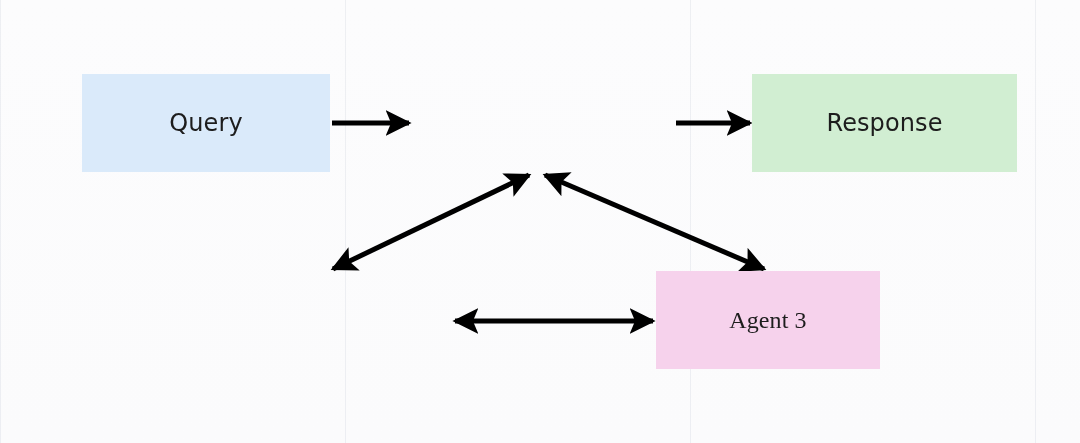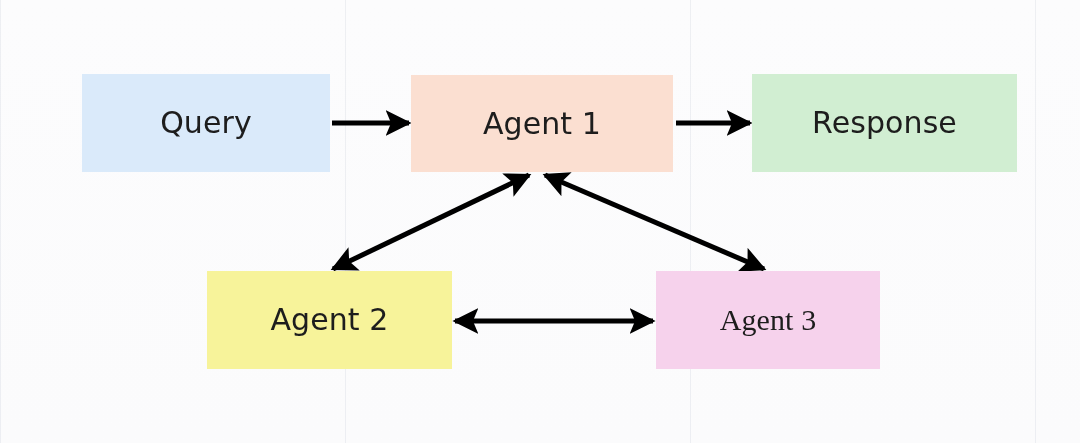--- a/index.html
+++ b/index.html
@@ -23,21 +23,21 @@
       linear-gradient(to right, rgba(225,228,234,0.55) 0 1px, transparent 1px 100%) 0 0 / 345px 100%,
       linear-gradient(to bottom, #fcfcfd, #fbfbfc);
     pointer-events: none;
   }
   .node {
     position: absolute;
     display: flex;
     align-items: center;
     justify-content: center;
     box-sizing: border-box;
-    font-size: 30px;
+    font-size: 24px;
     color: #1d1d1d;
     letter-spacing: 0.1px;
     line-height: 1;
   }
   .node-label {
     white-space: nowrap;
   }
   #edges {
     position: absolute;
     left: 0;
@@ -69,29 +69,23 @@
         <line x1="529" y1="175" x2="333" y2="269" marker-end="url(#arrow-end)" marker-start="url(#arrow-start)"></line>
         <line x1="545" y1="175" x2="764" y2="269" marker-end="url(#arrow-end)" marker-start="url(#arrow-start)"></line>
         <line x1="455" y1="321" x2="653" y2="321" marker-end="url(#arrow-end)" marker-start="url(#arrow-start)"></line>
       </g>
   </svg>
 
   <div class="node" style="left: 82px; top: 74px; width: 248px; height: 98px; background: rgb(218, 234, 250);">
     <span class="node-label">Query</span>
   </div>
 
-  <div class="node" style="left: 411px; top: 75px; width: 262px; height: 97px; background: rgb(251, 223, 209);">
-    <span class="node-label">Agent 1</span>
-  </div>
 
   <div class="node" style="left: 752px; top: 74px; width: 265px; height: 98px; background: rgb(209, 238, 210);">
     <span class="node-label">Response</span>
   </div>
 
-  <div class="node" style="left: 207px; top: 271px; width: 245px; height: 98px; background: rgb(247, 243, 154);">
-    <span class="node-label">Agent 2</span>
-  </div>
 
   <div class="node" style="left: 656px; top: 271px; width: 224px; height: 98px; background: rgb(246, 210, 236); font-family: Liberation Serif, serif;">
     <span class="node-label">Agent 3</span>
   </div>
 
 </div>
 
 </body></html>

